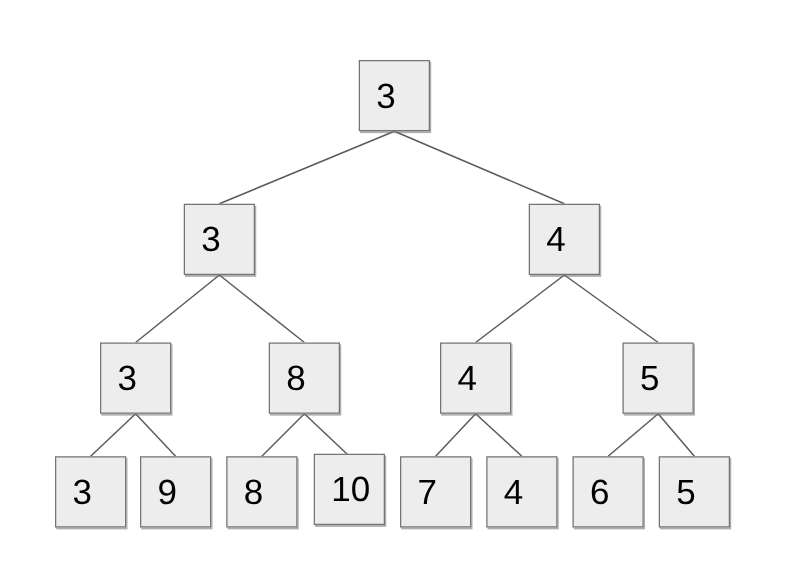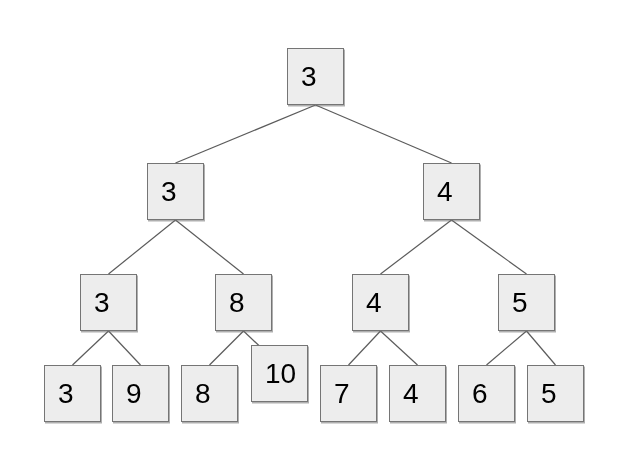--- a/index.html
+++ b/index.html
@@ -72,19 +72,19 @@
   <div class="node" style="left:423px; top:163px;">4</div>
 
   <div class="node" style="left:80px;  top:274px;">3</div>
   <div class="node" style="left:215px; top:274px;">8</div>
   <div class="node" style="left:352px; top:274px;">4</div>
   <div class="node" style="left:498px; top:274px;">5</div>
 
   <div class="node" style="left:44px;  top:365px;">3</div>
   <div class="node" style="left:112px; top:365px;">9</div>
   <div class="node" style="left:181px; top:365px;">8</div>
-  <div class="node" style="left:251px; top:345px;">10</div>
+  <div class="node" style="left:251px; top:363px;">10</div>
   <div class="node" style="left:320px; top:365px;">7</div>
   <div class="node" style="left:389px; top:365px;">4</div>
   <div class="node" style="left:458px; top:365px;">6</div>
   <div class="node" style="left:527px; top:365px;">5</div>
 
 </div>
 
 </body></html>

